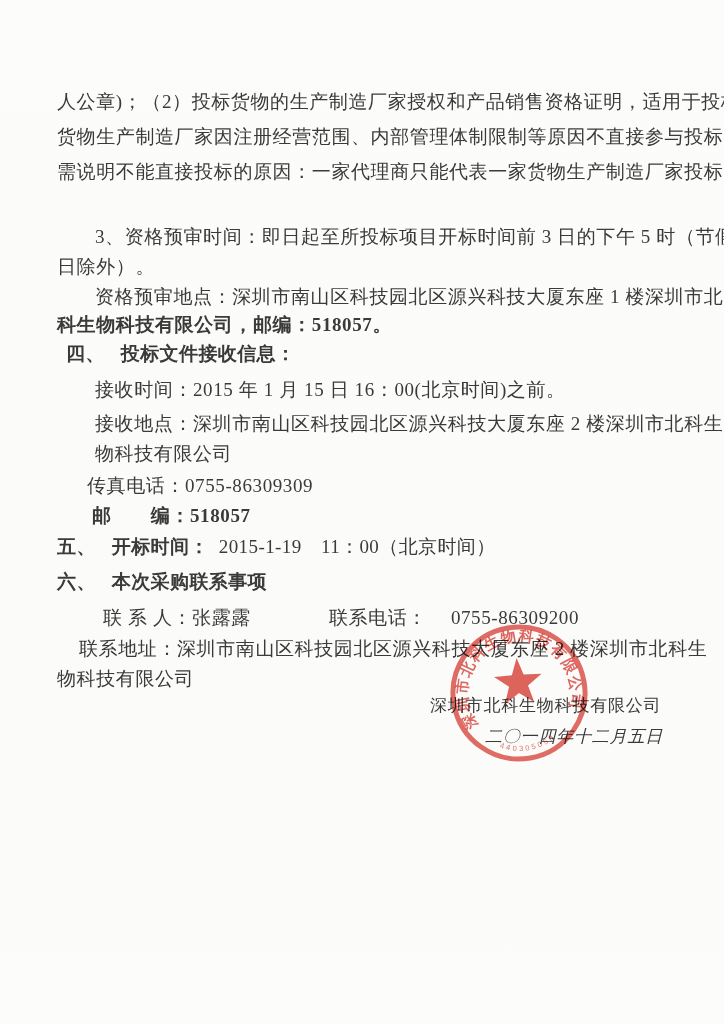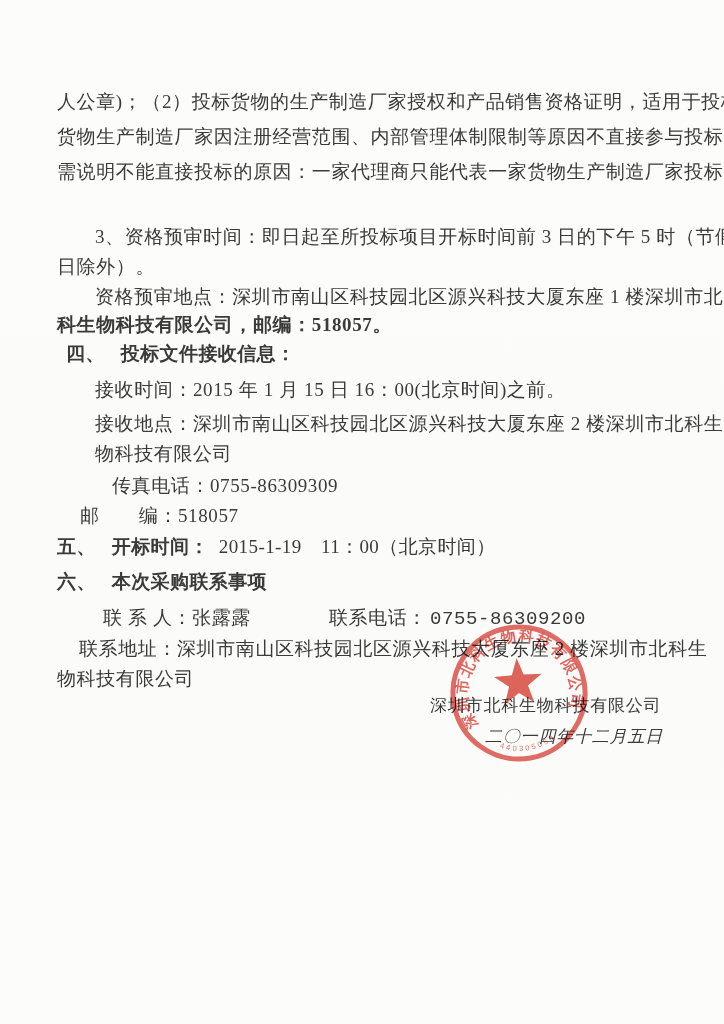--- a/index.html
+++ b/index.html
@@ -22,21 +22,21 @@
   }
   .b{
     font-family:"Liberation Sans","DejaVu Sans",sans-serif;
     font-weight:700;
     letter-spacing:0.4px;
   }
   .sec-title{margin-left:16px;}
   .sec-val{margin-left:10px;font-weight:400;font-family:"Liberation Serif","DejaVu Serif",serif;}
   .sig{font-size:17px;letter-spacing:0.8px;}
   .phone-label{margin-left:78px;}
-  .phone-num{margin-left:3px;font-family:Liberation Mono, monospace;}
+  .phone-num{margin-left:24px;}
   .stamp{
     position:absolute;
     left:434px;top:608px;
     width:170px;height:170px;
     transform:rotate(-10deg);
     opacity:0.88;
     mix-blend-mode:multiply;
     pointer-events:none;
   }
 </style>
@@ -53,22 +53,22 @@
   <div class="ln" style="top:257px;left:57px;">日除外）。</div>
   <div class="ln" style="top:287px;left:95px;">资格预审地点：深圳市南山区科技园北区源兴科技大厦东座 1 楼深圳市北</div>
   <div class="ln" style="top:315px;left:57px;font-weight:bold;">科生物科技有限公司，邮编：518057。</div>
 
   <div class="ln b" style="top:344px;left:57px;margin-left:9px;">
     <span>四、</span><span class="sec-title">投标文件接收信息：</span>
   </div>
   <div class="ln" style="top:380px;left:95px;">接收时间：2015 年 1 月 15 日 16：00(北京时间)之前。</div>
   <div class="ln" style="top:414px;left:95px;">接收地点：深圳市南山区科技园北区源兴科技大厦东座 2 楼深圳市北科生</div>
   <div class="ln" style="top:444px;left:95px;">物科技有限公司</div>
-  <div class="ln" style="top:476px;left:112px;">传真电话：0755-86309309</div>
-  <div class="ln" style="top:506px;left:80px;">邮　　编：518057</div>
+  <div class="ln" style="top:476px;left:87px;">传真电话：0755-86309309</div>
+  <div class="ln" style="top:506px;left:92px;font-weight:bold;">邮　　编：518057</div>
 
   <div class="ln b" style="top:537px;left:57px;">
     <span>五、</span><span class="sec-title">开标时间：</span><span class="sec-val">2015-1-19　11：00（北京时间）</span>
   </div>
 
   <div class="ln b" style="top:572px;left:57px;">
     <span>六、</span><span class="sec-title">本次采购联系事项</span>
   </div>
   <div class="ln" style="top:608px;left:103px;">
     <span>联 系 人：张露露</span><span class="phone-label">联系电话：</span><span class="phone-num">0755-86309200</span>

